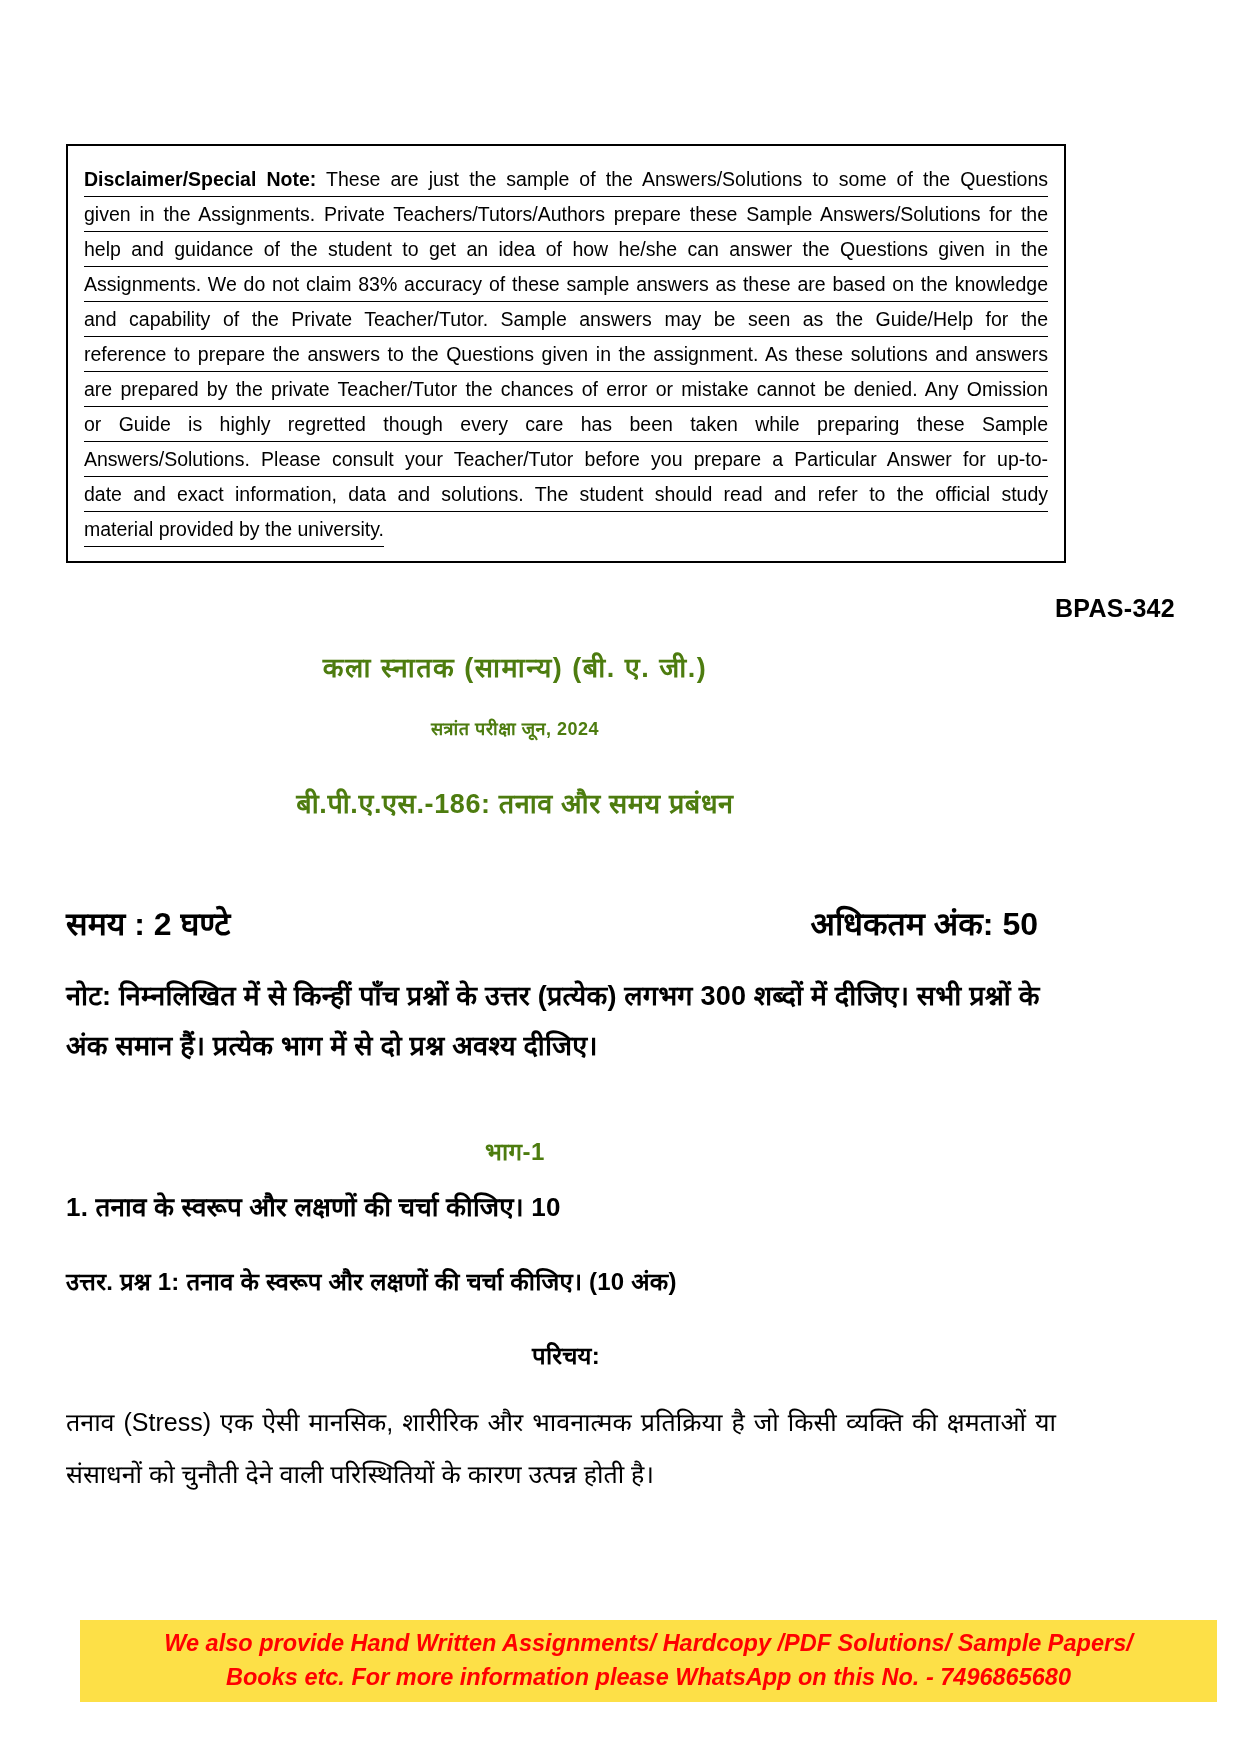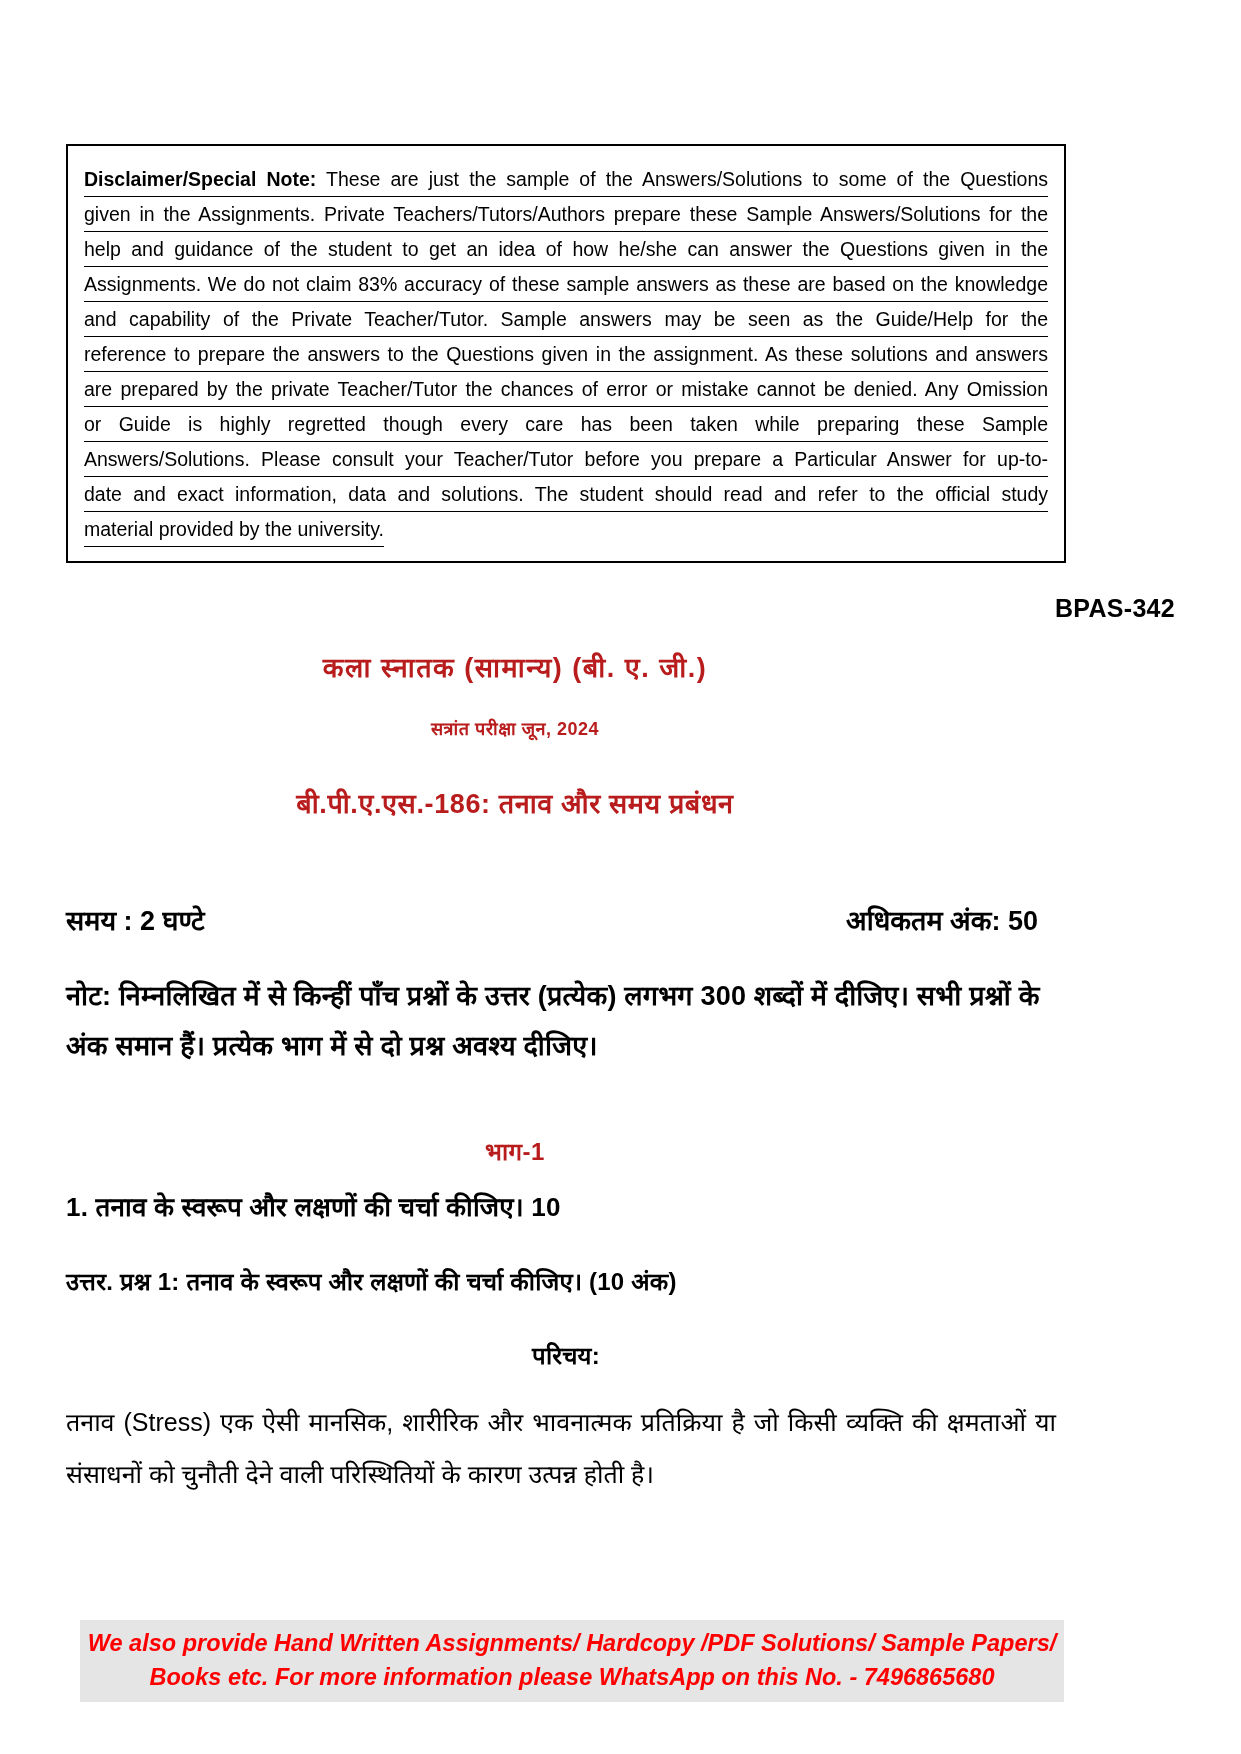--- a/index.html
+++ b/index.html
@@ -67,37 +67,37 @@
   }
 
   
   .h-title {
     position: absolute;
     left: 0;
     width: 1030px;
     text-align: center;
     font-family: "Liberation Sans", sans-serif;
     font-weight: bold;
-    color: #b91c1c;
+    color: #4d7c0f;
   }
   #title-degree { top: 632px;  font-size: 27px; letter-spacing: 1.5px; }
   #title-exam   { top: 700px;  font-size: 18px; letter-spacing: 0.5px; }
   #title-course { top: 768px;  font-size: 27px; letter-spacing: 0.6px; }
   #part-label   { top: 1118px; font-size: 24px; letter-spacing: 0.5px; }
 
   
   .meta-row {
     position: absolute;
     left: 66px;
     top: 885px;
     width: 1000px;
     display: flex;
     justify-content: space-between;
     align-items: center;
-    font-size: 27px;
+    font-size: 32px;
     font-weight: bold;
   }
   .meta-row .marks { margin-right: 28px; }
 
   
   .note-para {
     position: absolute;
     left: 66px;
     top: 955px;
     width: 980px;
@@ -131,22 +131,22 @@
     text-align: justify;
     text-align-last: left;
     font-weight: normal;
   }
 
   
   .promo {
     position: absolute;
     left: 80px;
     top: 1604px;
-    width: 984px;
-    background: #e5e5e5;
+    width: 1137px;
+    background: #fde047;
     color: #ff0000;
     font-weight: bold;
     font-style: italic;
     font-size: 23.5px;
     line-height: 34px;
     text-align: center;
     padding: 6px 4px 8px 4px;
     box-sizing: border-box;
   }
   .promo div { white-space: nowrap; }

